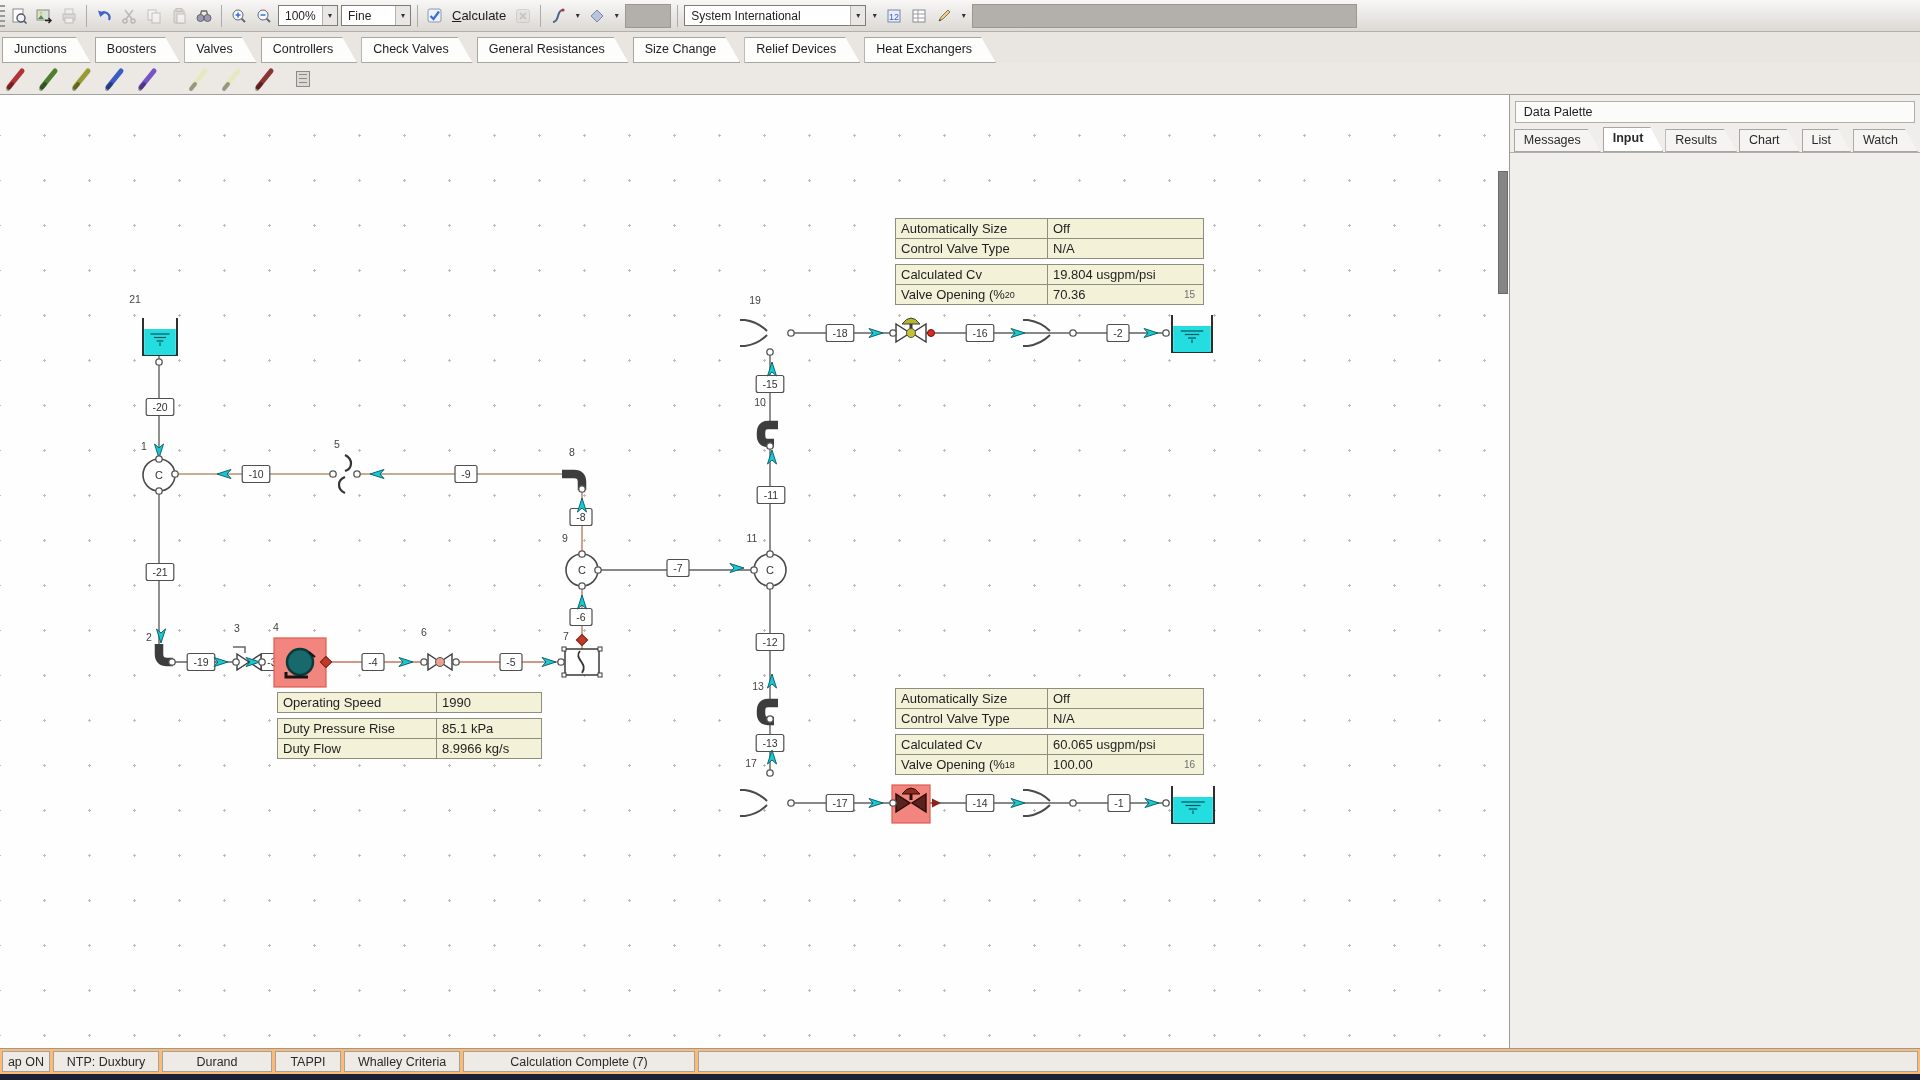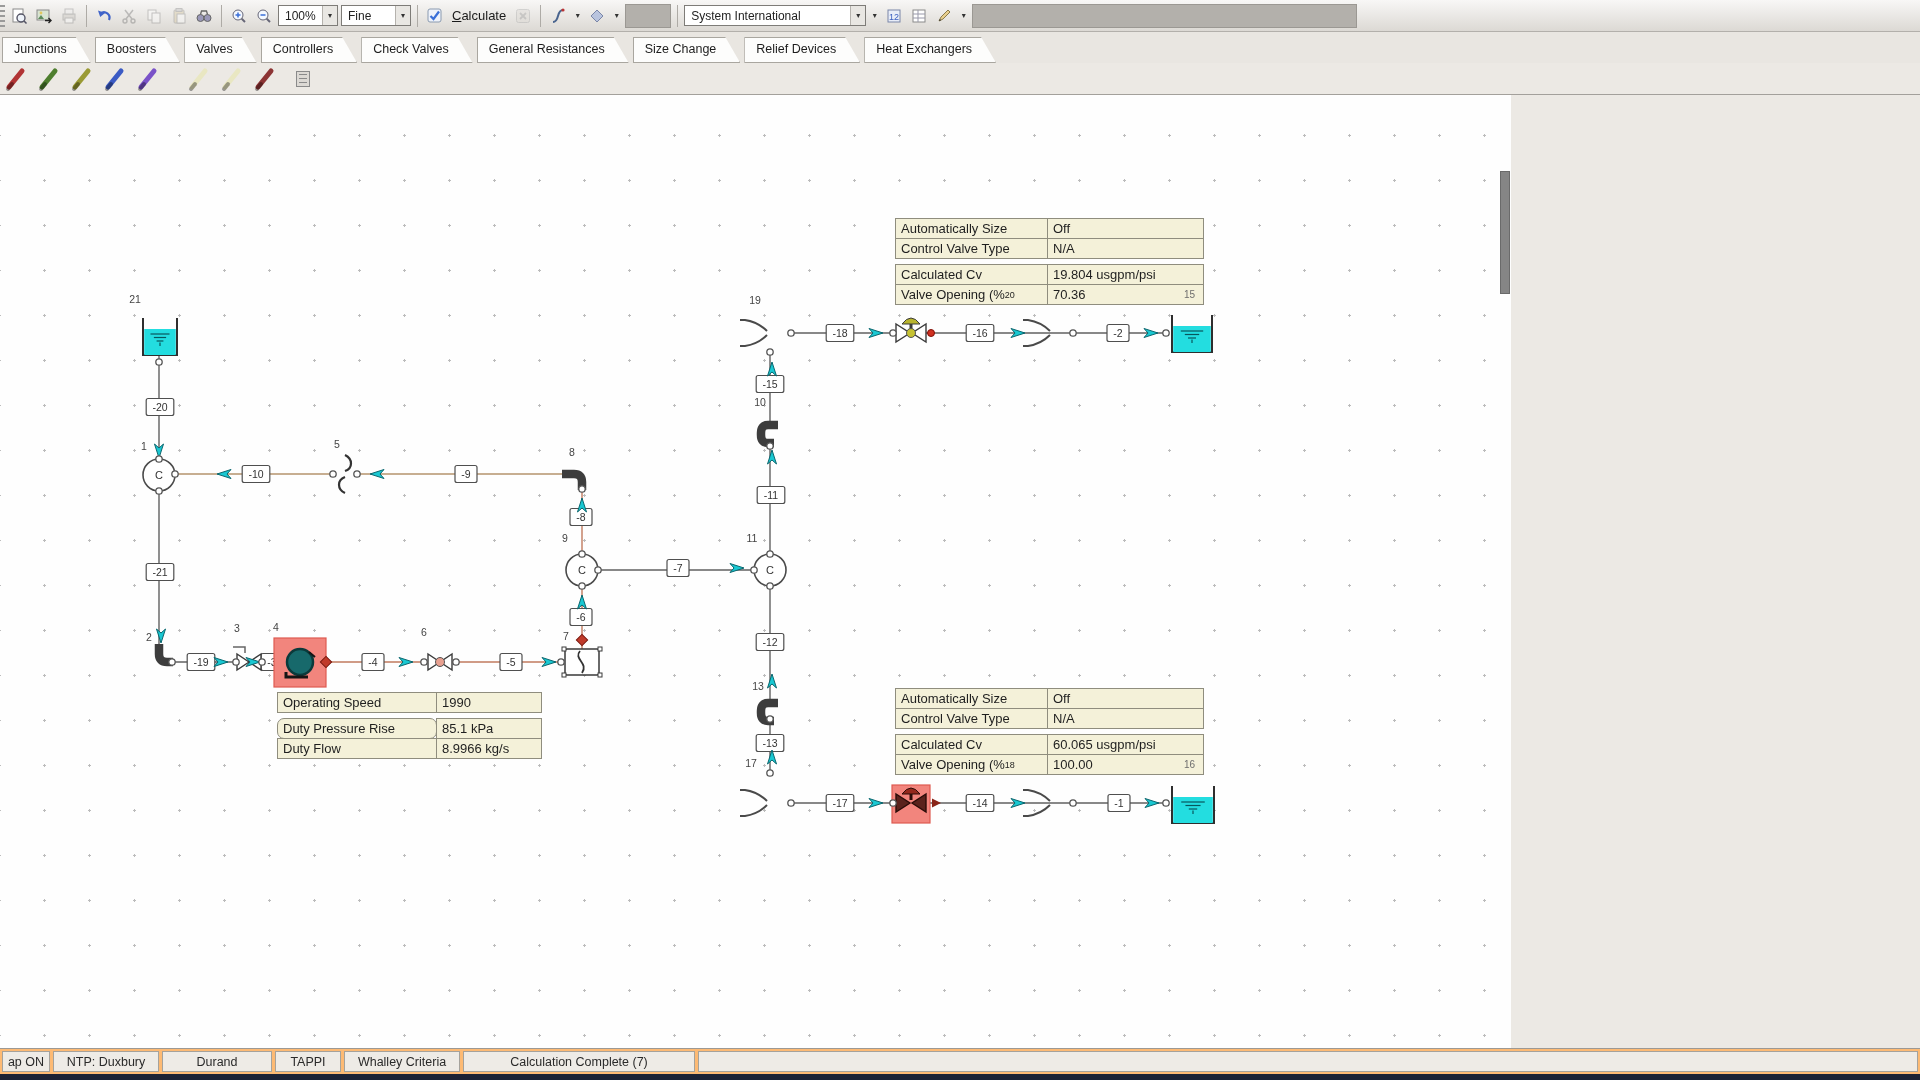--- a/index.html
+++ b/index.html
@@ -587,30 +587,42 @@
           <div class="tcell" style="width: 153px;">Valve Opening (%<span class="tsub">18</span></div>
           <div class="tcell tval" style="width: 157px;">100.00<span class="tnote">16</span></div>
         </div>
       </div>
       <div class="dtable" style="left: 277px; top: 598px; width: 266px;">
         <div class="trow">
           <div class="tcell" style="width: 160px;">Operating Speed</div>
           <div class="tcell tval" style="width: 106px;">1990</div>
         </div>
         <div class="trow gap">
-          <div class="tcell" style="width: 160px; border-radius: 7px;">Duty Pressure Rise</div>
+          <div class="tcell" style="width: 160px;">Duty Pressure Rise</div>
           <div class="tcell tval" style="width: 106px;">85.1 kPa</div>
         </div>
         <div class="trow">
           <div class="tcell" style="width: 160px;">Duty Flow</div>
           <div class="tcell tval" style="width: 106px;">8.9966 kg/s</div>
         </div>
       </div>
       <div class="vsb-thumb" style="top: 76px; height: 123px;"></div>
     </div>
+  <div class="panel">
+    <div class="ptitle">Data Palette</div>
+    <div class="ptabs" id="ptabs">
+        <div class="ptab">Messages</div>
+        <div class="ptab active">Input</div>
+        <div class="ptab">Results</div>
+        <div class="ptab">Chart</div>
+        <div class="ptab">List</div>
+        <div class="ptab">Watch</div>
+      </div>
+    <div class="pcontent"></div>
+  </div>
 </div>
 
 <div class="status" id="statusbar">
     <div class="sseg" style="width: 48px;">ap ON</div>
     <div class="sseg" style="width: 106px;">NTP: Duxbury</div>
     <div class="sseg" style="width: 110px;">Durand</div>
     <div class="sseg" style="width: 66px;">TAPPI</div>
     <div class="sseg" style="width: 116px;">Whalley Criteria</div>
     <div class="sseg" style="width: 232px;">Calculation Complete (7)</div>
     <div class="sseg" style="flex: 1 1 0%;"></div>

